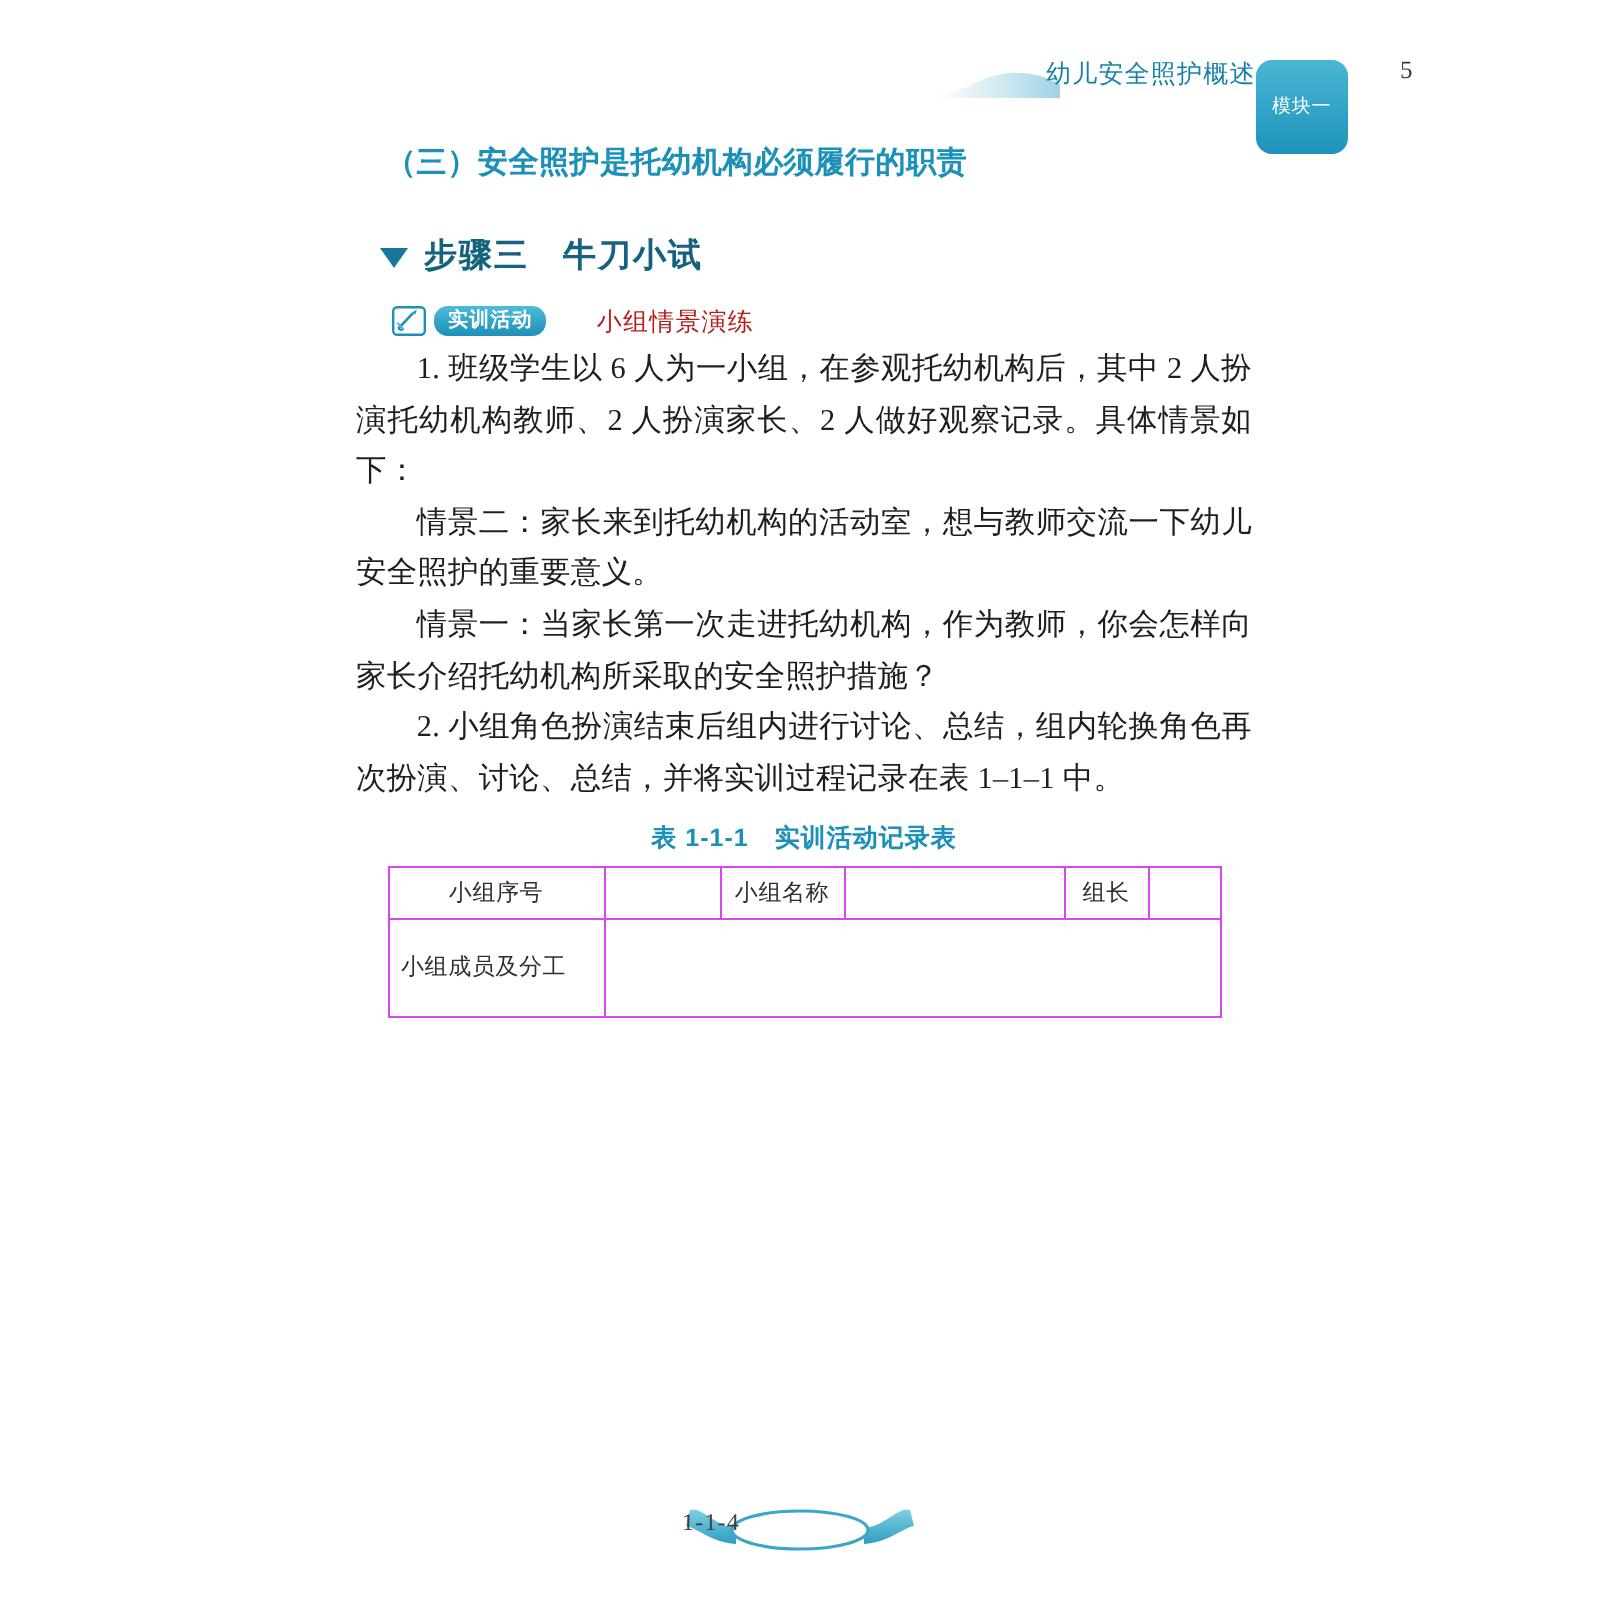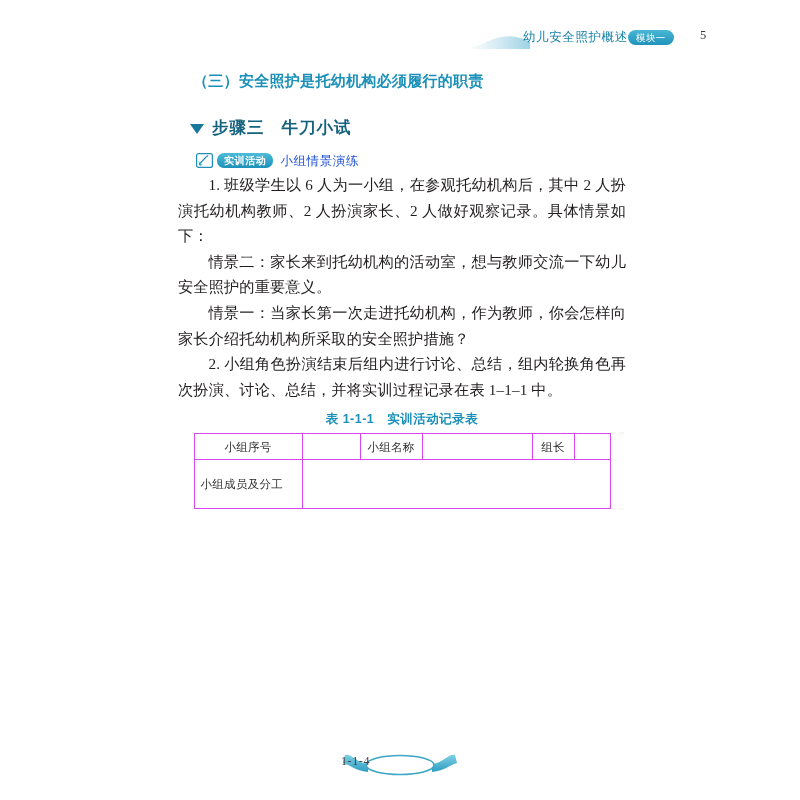--- a/index.html
+++ b/index.html
@@ -47,21 +47,21 @@
     font-size: 12.5px;
     letter-spacing: 0.6px;
     color: #1581a8;
     white-space: nowrap;
   }
   .runhead-badge {
     position: absolute;
     left: 628px;
     top: 4px;
     height: 15px;
-    padding: 0 8px;
+    padding: 16px 8px;
     border-radius: 8px;
     background: linear-gradient(180deg, #49b7d4 0%, #1f93bb 100%);
     color: #ffffff;
     font-family: "Liberation Sans", "DejaVu Sans", sans-serif;
     font-size: 9.5px;
     line-height: 15px;
     letter-spacing: 0.4px;
     white-space: nowrap;
   }
   .runhead-pageno {
@@ -152,24 +152,24 @@
     background: linear-gradient(180deg, #4cbcd8 0%, #1e8fb8 100%);
     color: #ffffff;
     font-family: "Liberation Sans", "DejaVu Sans", sans-serif;
     font-size: 10px;
     font-weight: bold;
     line-height: 15px;
     letter-spacing: 0.6px;
     white-space: nowrap;
   }
   .activity-sub {
-    margin-left: 7px;
+    margin-left: 25px;
     font-family: "Liberation Sans", "DejaVu Sans", sans-serif;
     font-size: 12.5px;
-    color: #1d4ed8;
+    color: #b91c1c;
     letter-spacing: 0.6px;
     white-space: nowrap;
   }
 
   
   .table-caption {
     margin: 9px 0 5px 0;
     text-align: center;
     font-family: "Liberation Sans", "DejaVu Sans", sans-serif;
     font-size: 12.5px;

